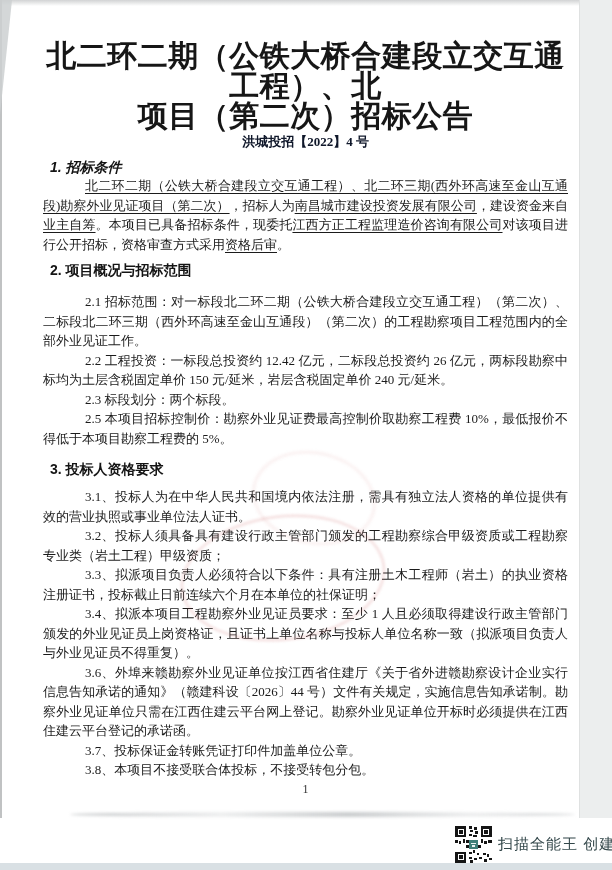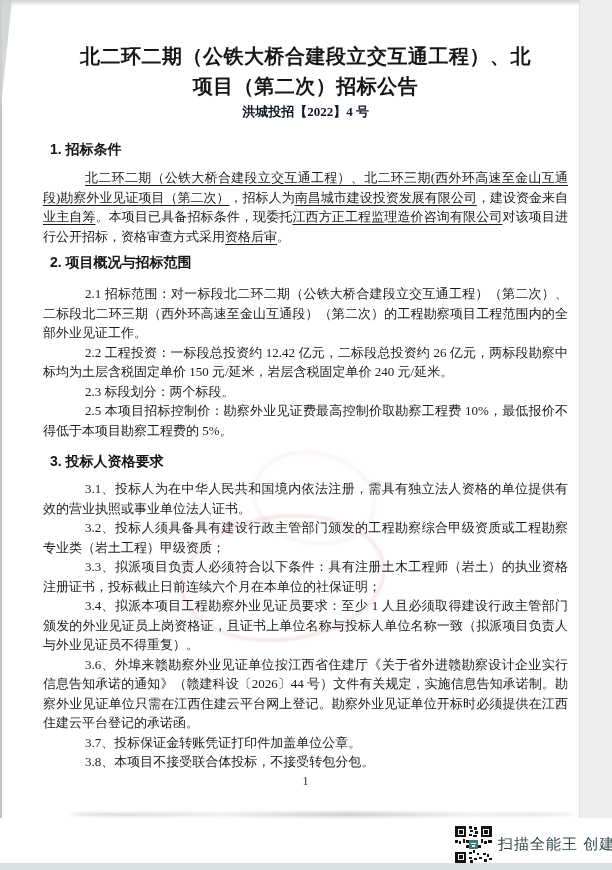--- a/index.html
+++ b/index.html
@@ -19,29 +19,29 @@
     background:#eceeee;border-left:1px solid #dfe1e1;}
   .paper-bottom-smudge{position:absolute;top:812px;left:70px;width:505px;height:5px;
     border-radius:50%;filter:blur(1.4px);
     background:linear-gradient(90deg,rgba(148,153,156,.55),rgba(185,189,191,.25) 30%,
       rgba(150,155,158,.5) 55%,rgba(192,195,197,.3) 80%,rgba(160,165,168,.45));}
   .bottom-strip{position:absolute;left:0;bottom:0;width:612px;height:7px;background:#d9e0e4;}
 
   
   .doc{position:absolute;left:43px;top:0;width:525px;}
   .title{margin:41px 0 0;text-align:center;font-weight:bold;
-    font-size:20px;line-height:30px;letter-spacing:.5px;color:#161616;}
+    font-size:30px;line-height:30px;letter-spacing:.5px;color:#161616;}
   .title span{display:block;}
   .doc-number{margin:3px 0 0;text-align:center;font-size:13px;line-height:16px;font-weight:bold;color:#0f172a;}
   .sec-heading{font-family:"Liberation Sans","DejaVu Sans",sans-serif;
     font-weight:bold;font-size:14px;line-height:18px;margin:0 0 0 7px;color:#141414;}
-  .h1{margin-top:20px;} .h2{margin-top:7px;} .h3{margin-top:12px;}
+  .h1{margin-top:8px;font-style:italic;} .h2{margin-top:7px;} .h3{margin-top:12px;}
   .para{margin:0;font-size:13px;line-height:19.5px;text-indent:42px;
     text-align:justify;color:#1b1b1b;}
-  .gap-after-h1{margin-top:10px;}
+  .gap-after-h1{}
   .sec2-items{margin-top:13px;} .sec3-items{margin-top:9px;}
   .u{text-decoration:underline;text-underline-offset:3px;text-decoration-thickness:1px;}
   .page-number{margin:1px 0 0;text-align:center;font-size:12px;line-height:16px;color:#333;}
 
   
   .stamp{position:absolute;border-style:solid;border-radius:50%;pointer-events:none;}
   .stamp1{left:180px;top:515px;width:200px;height:120px;
     border-width:3px;border-color:rgba(201,86,86,.16);transform:rotate(-7deg);filter:blur(1.2px);}
   .stamp2{left:252px;top:452px;width:120px;height:88px;
     border-width:2px;border-color:rgba(201,86,86,.12);transform:rotate(12deg);filter:blur(1.5px);}

